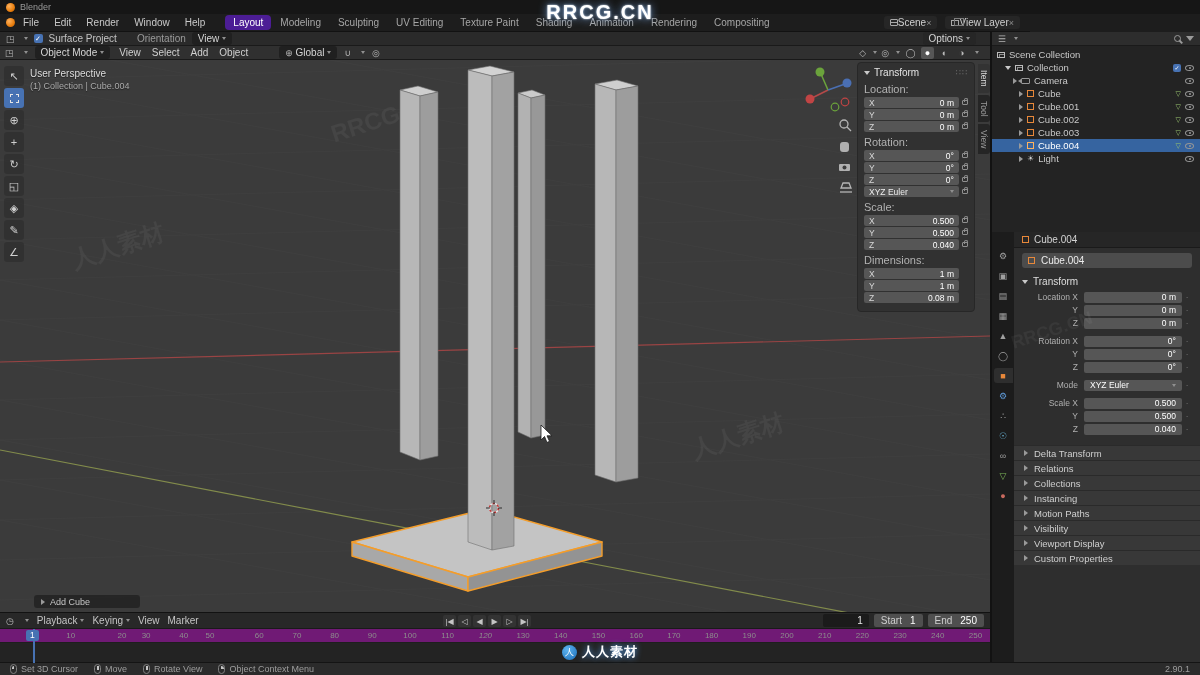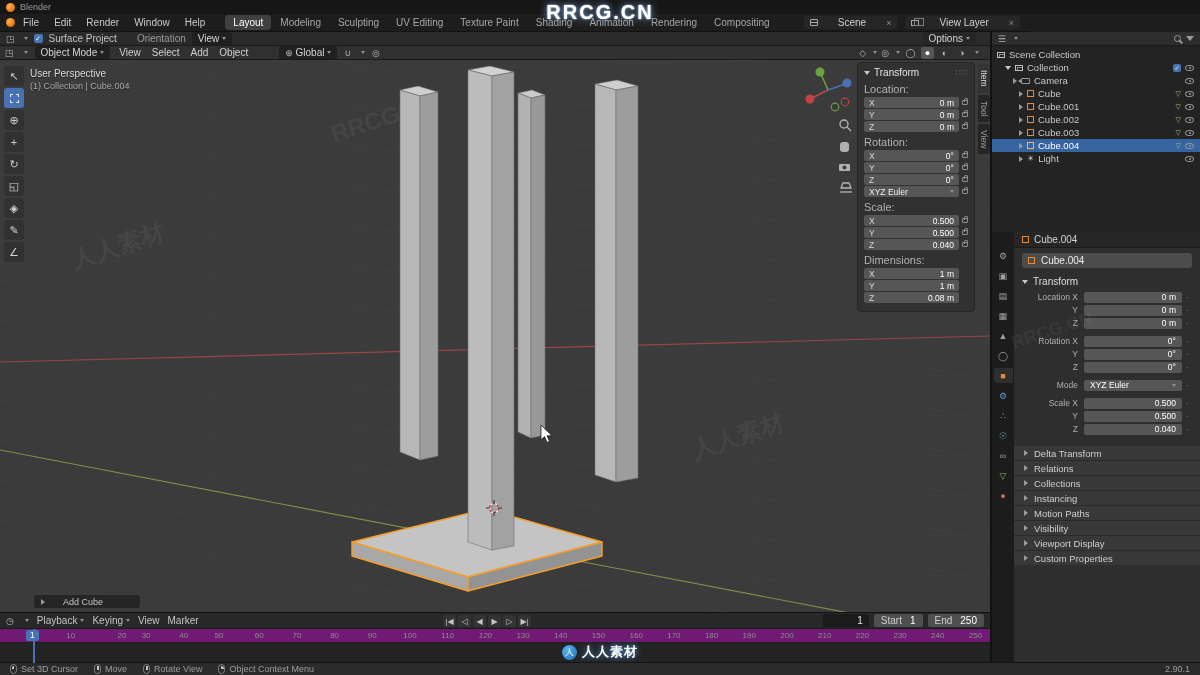--- a/index.html
+++ b/index.html
@@ -8,23 +8,23 @@
   
   .titlebar{position:absolute;left:0;top:0;width:1200px;height:14px;background:#161616;
     display:flex;align-items:center;gap:5px;padding:0 6px;font-size:9px;color:#999;}
   .blogo{width:9px;height:9px;border-radius:50%;background:radial-gradient(circle at 35% 35%,#ffb25e,#e87d0d 60%,#b35c06);flex:0 0 auto;}
   
   .menubar{position:absolute;left:0;top:14px;width:1030px;height:18px;background:#1d1d1d;
     display:flex;align-items:center;padding:0 6px;gap:1px;border-bottom:1px solid #121212;}
   .menu{padding:2px 7px;border-radius:3px;color:#c9c9c9;}
   .ws-tabs{display:flex;align-items:center;margin-left:12px;gap:1px;}
   .ws{padding:2px 8px;border-radius:4px;color:#a6a6a6;}
-  .ws.active{background:#404040;color:#fff;}
+  .ws.active{background:#4c1d95;color:#fff;}
   .mb-right{margin-left:auto;display:flex;align-items:center;gap:8px;margin-right:4px;}
-  .chip{display:flex;align-items:center;gap:20px;background:#262626;border-radius:3px;padding:1px 6px;color:#cfcfcf;}
+  .chip{display:flex;align-items:center;gap:0;background:#262626;border-radius:3px;padding:1px 6px;color:#cfcfcf;}
   .chipx{color:#8d8d8d;font-size:9px;}
   .scn-ic{width:8px;height:7px;border:1px solid #a8a8a8;border-radius:1px;position:relative;}
   .scn-ic::after{content:"";position:absolute;left:0;top:1.5px;right:0;height:1px;background:#a8a8a8;}
   .lay-ic{width:8px;height:6px;border:1px solid #a8a8a8;position:relative;}
   .lay-ic::after{content:"";position:absolute;left:2px;top:-3px;width:8px;height:6px;border:1px solid #7d7d7d;}
   
   .caret{display:inline-block;width:0;height:0;border-left:2.5px solid transparent;border-right:2.5px solid transparent;
     border-top:3.5px solid #909090;margin-left:3px;flex:0 0 auto;}
   .tri-d{display:inline-block;width:0;height:0;border-left:3.5px solid transparent;border-right:3.5px solid transparent;border-top:4.5px solid #c9c9c9;}
   .tri-r{display:inline-block;width:0;height:0;border-top:3.5px solid transparent;border-bottom:3.5px solid transparent;border-left:4.5px solid #9a9a9a;}
@@ -55,21 +55,21 @@
   .viewport{position:absolute;left:0;top:60px;width:990px;height:552px;background:#3b3b3b;overflow:hidden;}
   .vp-svg{position:absolute;left:0;top:0;}
   .vp-title{position:absolute;left:30px;top:8px;z-index:5;text-shadow:0 1px 1px rgba(0,0,0,.5);}
   .vp-title .t1{color:#dcdcdc;font-size:10px;}
   .vp-title .t2{color:#aaa;font-size:9px;margin-top:2px;}
   .toolbar{position:absolute;left:4px;top:6px;z-index:6;display:flex;flex-direction:column;gap:2px;}
   .tool{width:20px;height:20px;border-radius:3px;background:#2e2e2eb8;color:#cfcfcf;display:flex;align-items:center;justify-content:center;font-size:11px;}
   .tool.active{background:#4772b3;color:#fff;}
   .dashedbox{width:9px;height:9px;border:1px dashed #e6e6e6;display:inline-block;}
   .operator{position:absolute;left:34px;top:535px;width:106px;height:13px;background:#242424e6;border-radius:3px;
-    display:flex;align-items:center;gap:18px;padding:0 7px;color:#c5c5c5;font-size:9px;z-index:5;}
+    display:flex;align-items:center;gap:5px;padding:0 7px;color:#c5c5c5;font-size:9px;z-index:5;}
   
   .npanel{position:absolute;right:15px;top:2px;width:118px;background:#313131f0;border:1px solid #272727;border-radius:4px;
     padding:3px 6px 7px;z-index:5;}
   .np-head{display:flex;align-items:center;gap:4px;color:#e3e3e3;height:13px;}
   .dots{margin-left:auto;color:#7b7b7b;font-size:8px;letter-spacing:1px;}
   .np-label{font-size:11px;color:#b2b2b2;margin:4px 0 2px;}
   .nrow{display:flex;align-items:center;gap:3px;margin-bottom:1px;}
   .nfield{flex:1;display:flex;justify-content:space-between;align-items:center;background:#565656;border-radius:2px;
     padding:0 5px;height:11px;font-size:8.5px;color:#fff;}
   .nfield .ax{color:#d8d8d8;}
@@ -714,21 +714,21 @@
         <span>250</span>
       </span>
     </div>
   </div>
   <div class="tl-ruler">
       <span class="tick" style="left: 33px;">1</span>
       <span class="tick" style="left: 70.7px;">10</span>
       <span class="tick" style="left: 122px;">20</span>
       <span class="tick" style="left: 146.1px;">30</span>
       <span class="tick" style="left: 183.8px;">40</span>
-      <span class="tick" style="left: 215px; padding-left: 8px;">50</span>
+      <span class="tick" style="left: 206px; padding-left: 8px;">50</span>
       <span class="tick" style="left: 259.2px;">60</span>
       <span class="tick" style="left: 296.9px;">70</span>
       <span class="tick" style="left: 334.6px;">80</span>
       <span class="tick" style="left: 372.3px;">90</span>
       <span class="tick" style="left: 410px;">100</span>
       <span class="tick" style="left: 447.7px;">110</span>
       <span class="tick" style="left: 485.4px; font-style: italic;">120</span>
       <span class="tick" style="left: 523.1px;">130</span>
       <span class="tick" style="left: 560.8px;">140</span>
       <span class="tick" style="left: 598.5px;">150</span>

